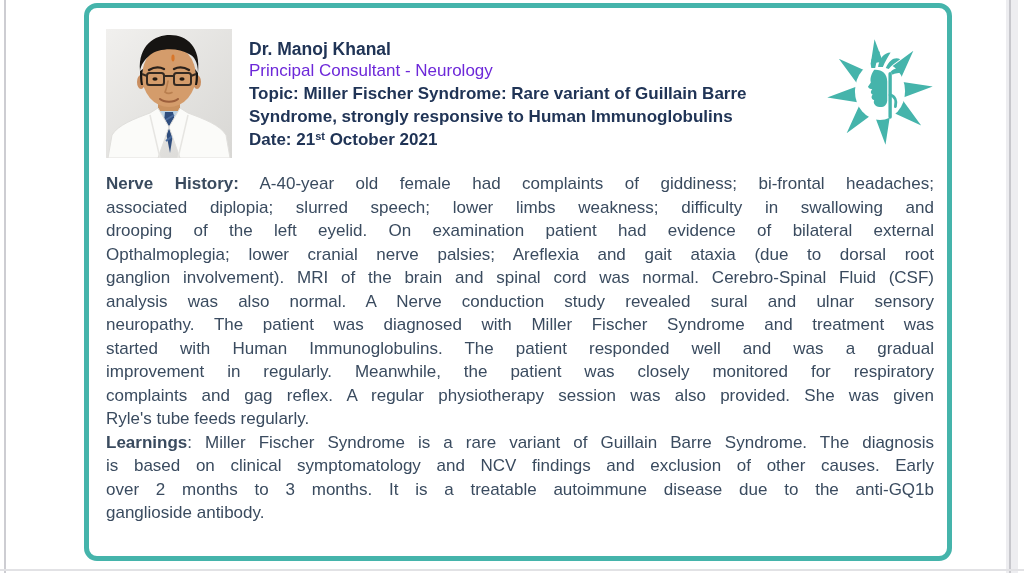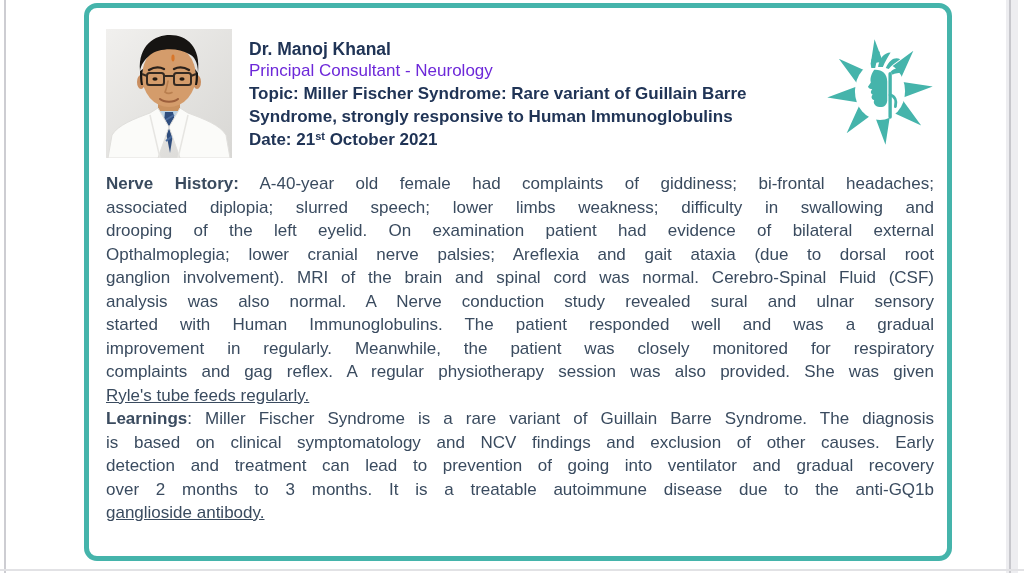--- a/index.html
+++ b/index.html
@@ -24,21 +24,21 @@
   .name{font-size:17.5px;font-weight:bold;line-height:22px;}
   .title{font-size:17px;color:#6d28d9;line-height:22px;}
   .topic{font-weight:bold;font-size:17px;line-height:23px;}
   .topic span{display:block;}
   .date{font-weight:bold;font-size:17px;line-height:23px;}
   .ord{font-size:11px;position:relative;top:-5px;font-weight:bold;}
   .logo{margin-left:auto;width:108px;height:128px;flex:0 0 auto;display:block;}
 
   .bodytext{margin-top:14px;color:#3a4b5f;font-size:17px;line-height:23.5px;}
   .jline{text-align:justify;text-align-last:justify;-moz-text-align-last:justify;}
-  .jline.last{text-align-last:left;text-decoration:underline;-moz-text-align-last:left;}
+  .jline.last{text-align-last:left;-moz-text-align-last:left;}
   .b{font-weight:bold;}
 </style>
 </head>
 <body>
 
 <div class="edge" id="edge-left"></div>
 <div class="edge" id="edge-right-band"></div>
 <div class="edge" id="edge-right"></div>
 <div class="edge" id="edge-bottom"></div>
 
@@ -124,27 +124,27 @@
   </div>
 
   <div class="bodytext">
     <div>
       <div class="jline"><span class="b">Nerve History:</span><span> A-40-year old female had complaints of giddiness; bi-frontal headaches;</span></div>
       <div class="jline">associated diplopia; slurred speech; lower limbs weakness; difficulty in swallowing and</div>
       <div class="jline">drooping of the left eyelid. On examination patient had evidence of bilateral external</div>
       <div class="jline">Opthalmoplegia; lower cranial nerve palsies; Areflexia and gait ataxia (due to dorsal root</div>
       <div class="jline">ganglion involvement). MRI of the brain and spinal cord was normal. Cerebro-Spinal Fluid (CSF)</div>
       <div class="jline">analysis was also normal. A Nerve conduction study revealed sural and ulnar sensory</div>
+      <div class="jline">neuropathy. The patient was diagnosed with Miller Fischer Syndrome and treatment was</div>
       <div class="jline">started with Human Immunoglobulins. The patient responded well and was a gradual</div>
       <div class="jline">improvement in regularly. Meanwhile, the patient was closely monitored for respiratory</div>
       <div class="jline">complaints and gag reflex. A regular physiotherapy session was also provided. She was given</div>
       <div class="jline last">Ryle's tube feeds regularly.</div>
     </div>
     <div>
       <div class="jline"><span class="b">Learnings</span><span>: Miller Fischer Syndrome is a rare variant of Guillain Barre Syndrome. The diagnosis</span></div>
       <div class="jline">is based on clinical symptomatology and NCV findings and exclusion of other causes. Early</div>
-      <div class="jline">detection and treatment can lead to prevention of going into ventilator and gradual recovery</div>
       <div class="jline">over 2 months to 3 months. It is a treatable autoimmune disease due to the anti-GQ1b</div>
       <div class="jline last">ganglioside antibody.</div>
     </div>
   </div>
 
 </div>
 
 </body></html>

